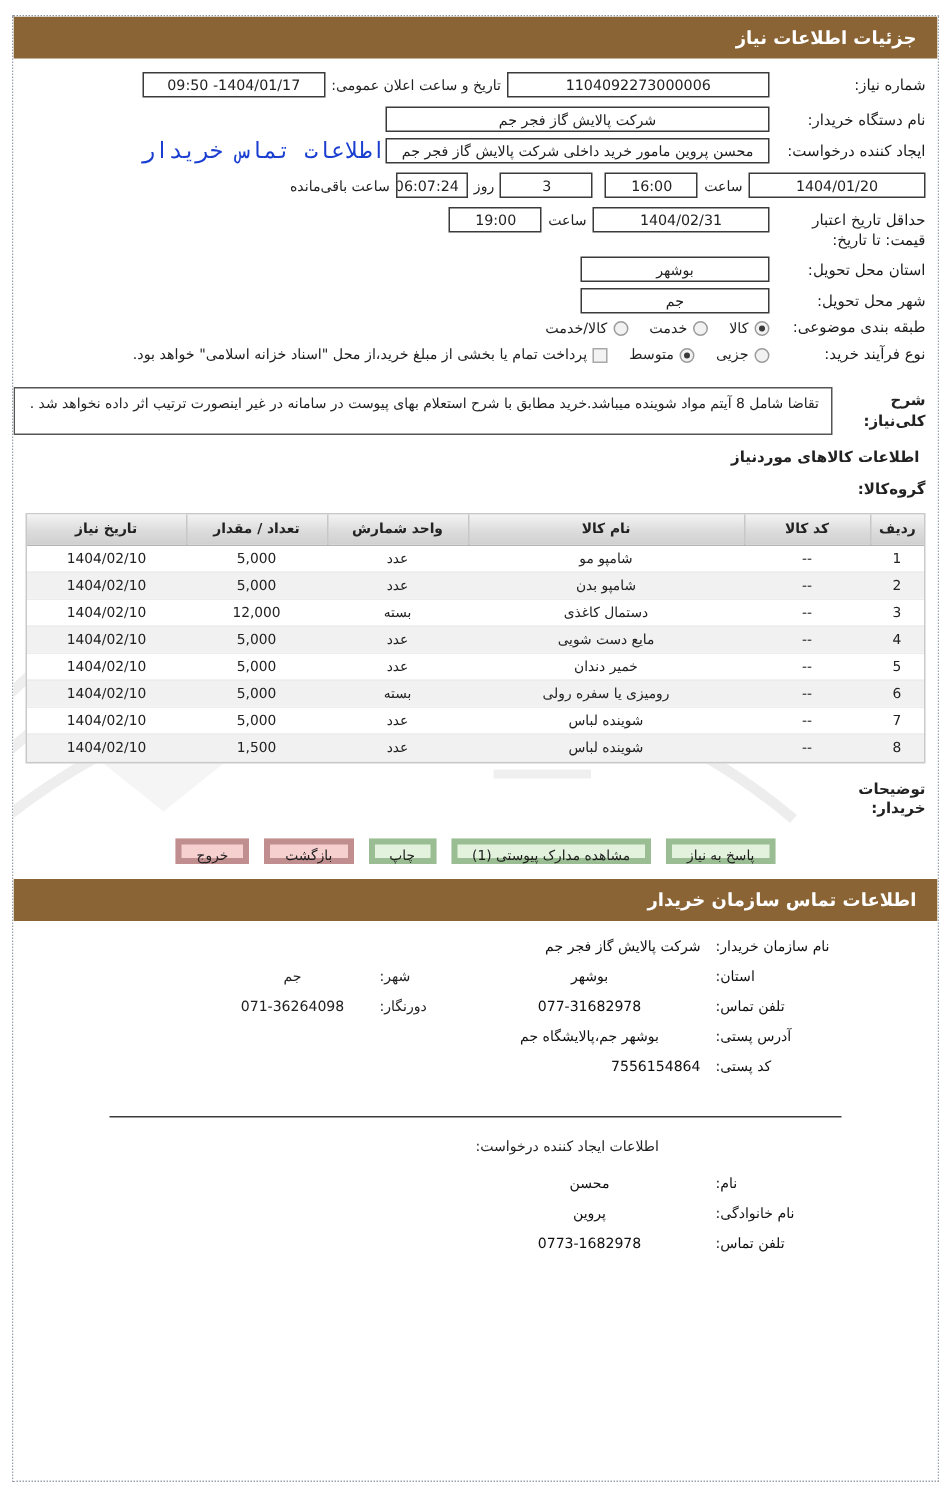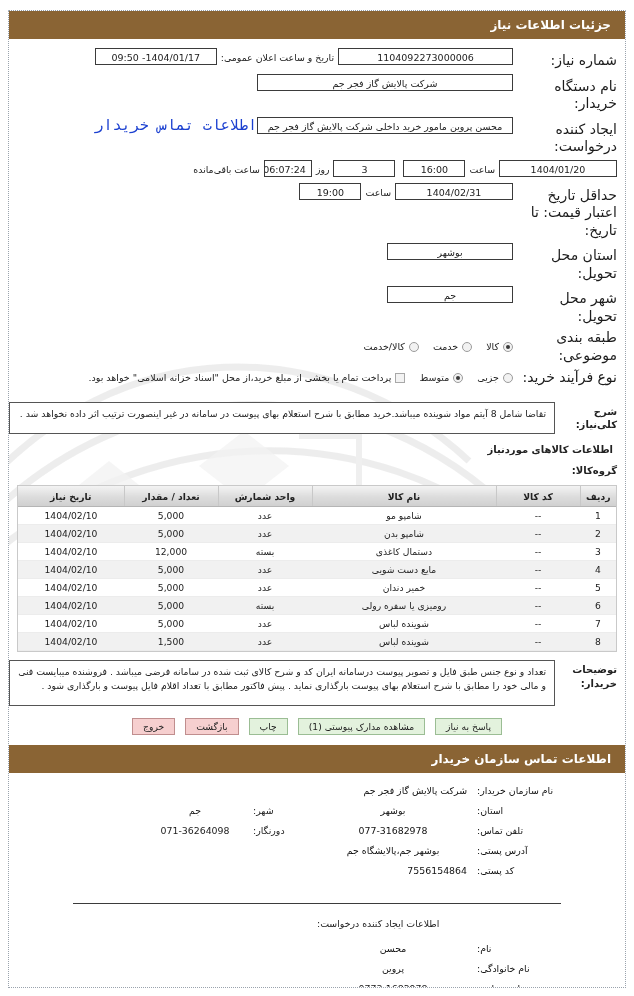--- a/index.html
+++ b/index.html
@@ -68,21 +68,21 @@
     justify-content: flex-start;
     margin-bottom: 4px;
     padding-right: 8px;
   }
   .flabel {
     width: 104px;
     flex: 0 0 104px;
     text-align: right;
     padding-top: 4px;
     padding-left: 6px;
-    font-size: 14px;
+    font-size: 10px;
     color: #1c1c1c;
     line-height: 1.25;
     box-sizing: border-box;
   }
   .fbox {
     border: 1px solid #3b3b3b;
     background: #ffffff;
     height: 17px;
     line-height: 17px;
     font-size: 9.5px;
@@ -265,21 +265,21 @@
   }
   .btn {
     font-size: 9.2px;
     height: 17px;
     line-height: 15px;
     padding: 0 10px;
     box-sizing: border-box;
     text-align: center;
     cursor: pointer;
     white-space: nowrap;
-    border: 1px solid #a16207;
+    border: 4px solid #a16207;
   }
   .btn.green { background: #e3f2dd; border-color: #9bbd94; color: #1d1d1d; }
   .btn.pink  { background: #f6cfcf; border-color: #c08e8e; color: #1d1d1d; }
 
   
   .contact-area {
     position: relative;
     z-index: 3;
     padding: 12px 0 4px 0;
     font-size: 9.4px;
@@ -528,21 +528,20 @@
             <td class="c-unit">عدد</td>
             <td class="c-qty">1,500</td>
             <td class="c-date">1404/02/10</td>
           </tr>
         </tbody>
     </table>
   </div>
 
   <div class="bigrow">
     <div class="biglabel">توضیحات خریدار:</div>
-    <div class="bigbox" style="min-height:46px;text-align:right;">تعداد و نوع جنس طبق فایل و تصویر پیوست درسامانه ایران کد و شرح کالای ثبت شده در سامانه فرضی میباشد . فروشنده میبایست فنی و مالی خود را مطابق با شرح استعلام بهای پیوست بارگذاری نماید . پیش فاکتور مطابق با تعداد اقلام فایل پیوست و بارگذاری شود .</div>
   </div>
 
   <div class="btn-bar" id="btn-bar">
       <div class="btn green">پاسخ به نیاز</div>
       <div class="btn green">مشاهده مدارک پیوستی (1)</div>
       <div class="btn green">چاپ</div>
       <div class="btn pink">بازگشت</div>
       <div class="btn pink">خروج</div>
     </div>
 

